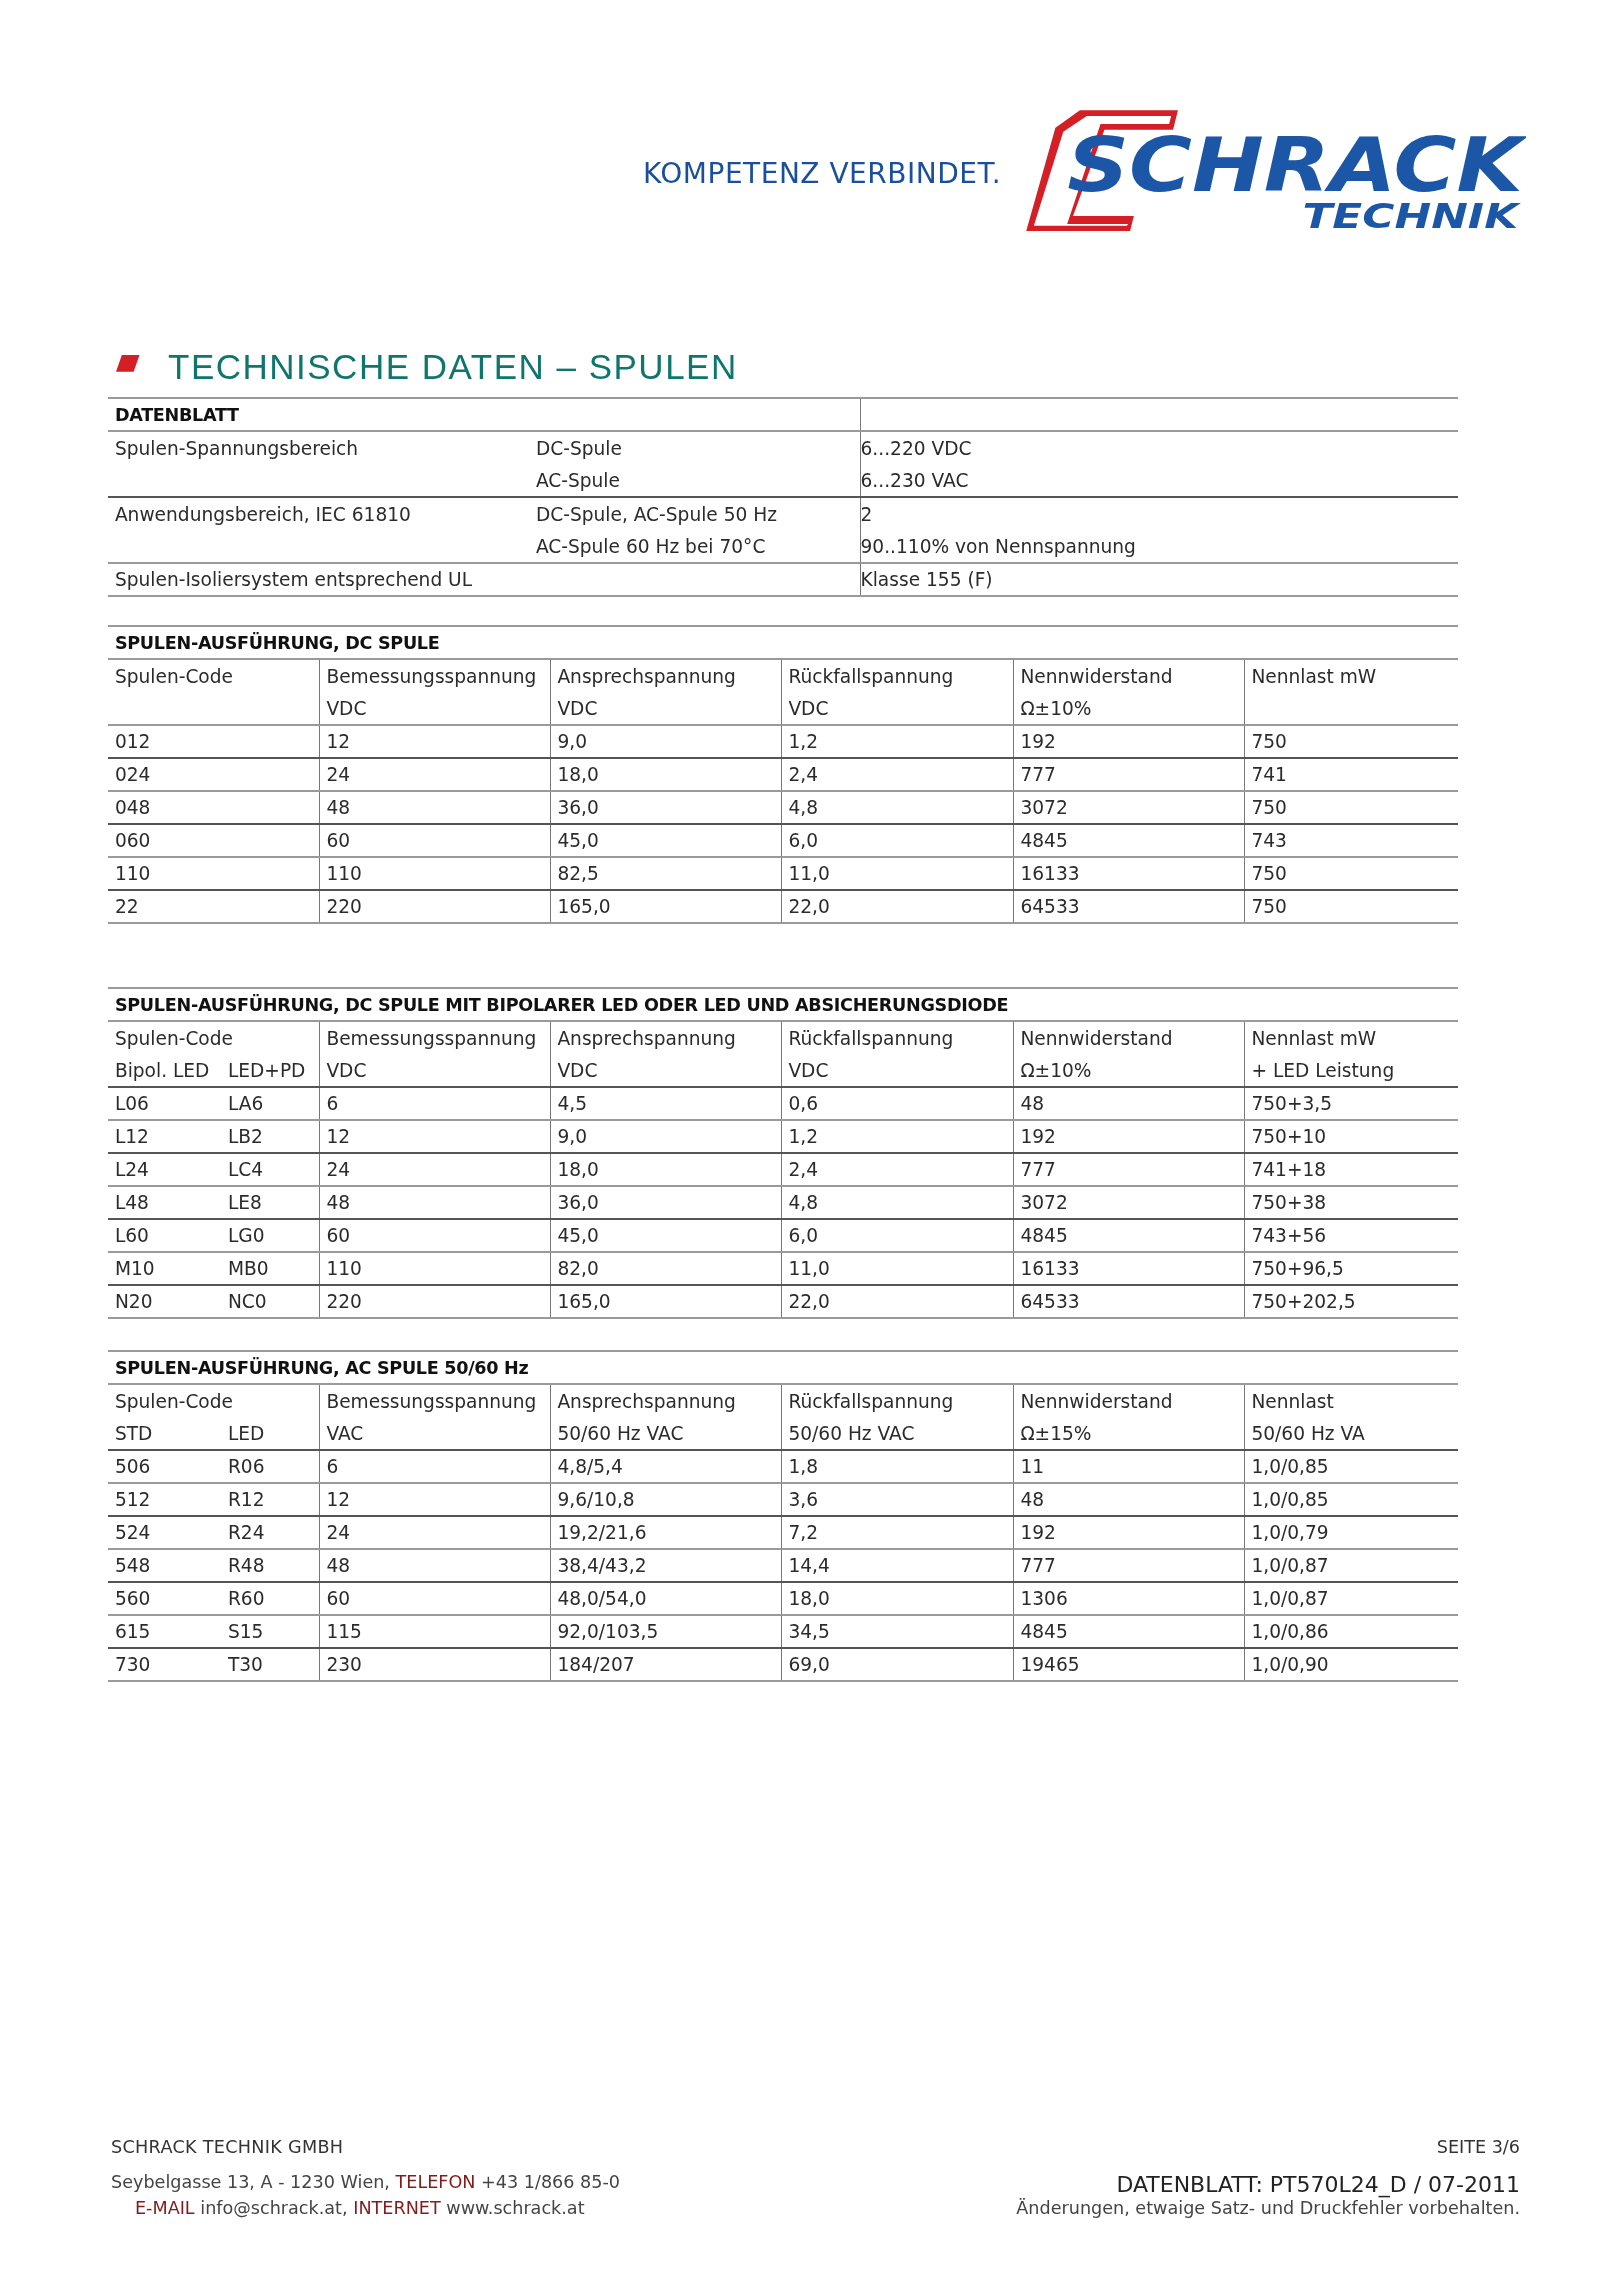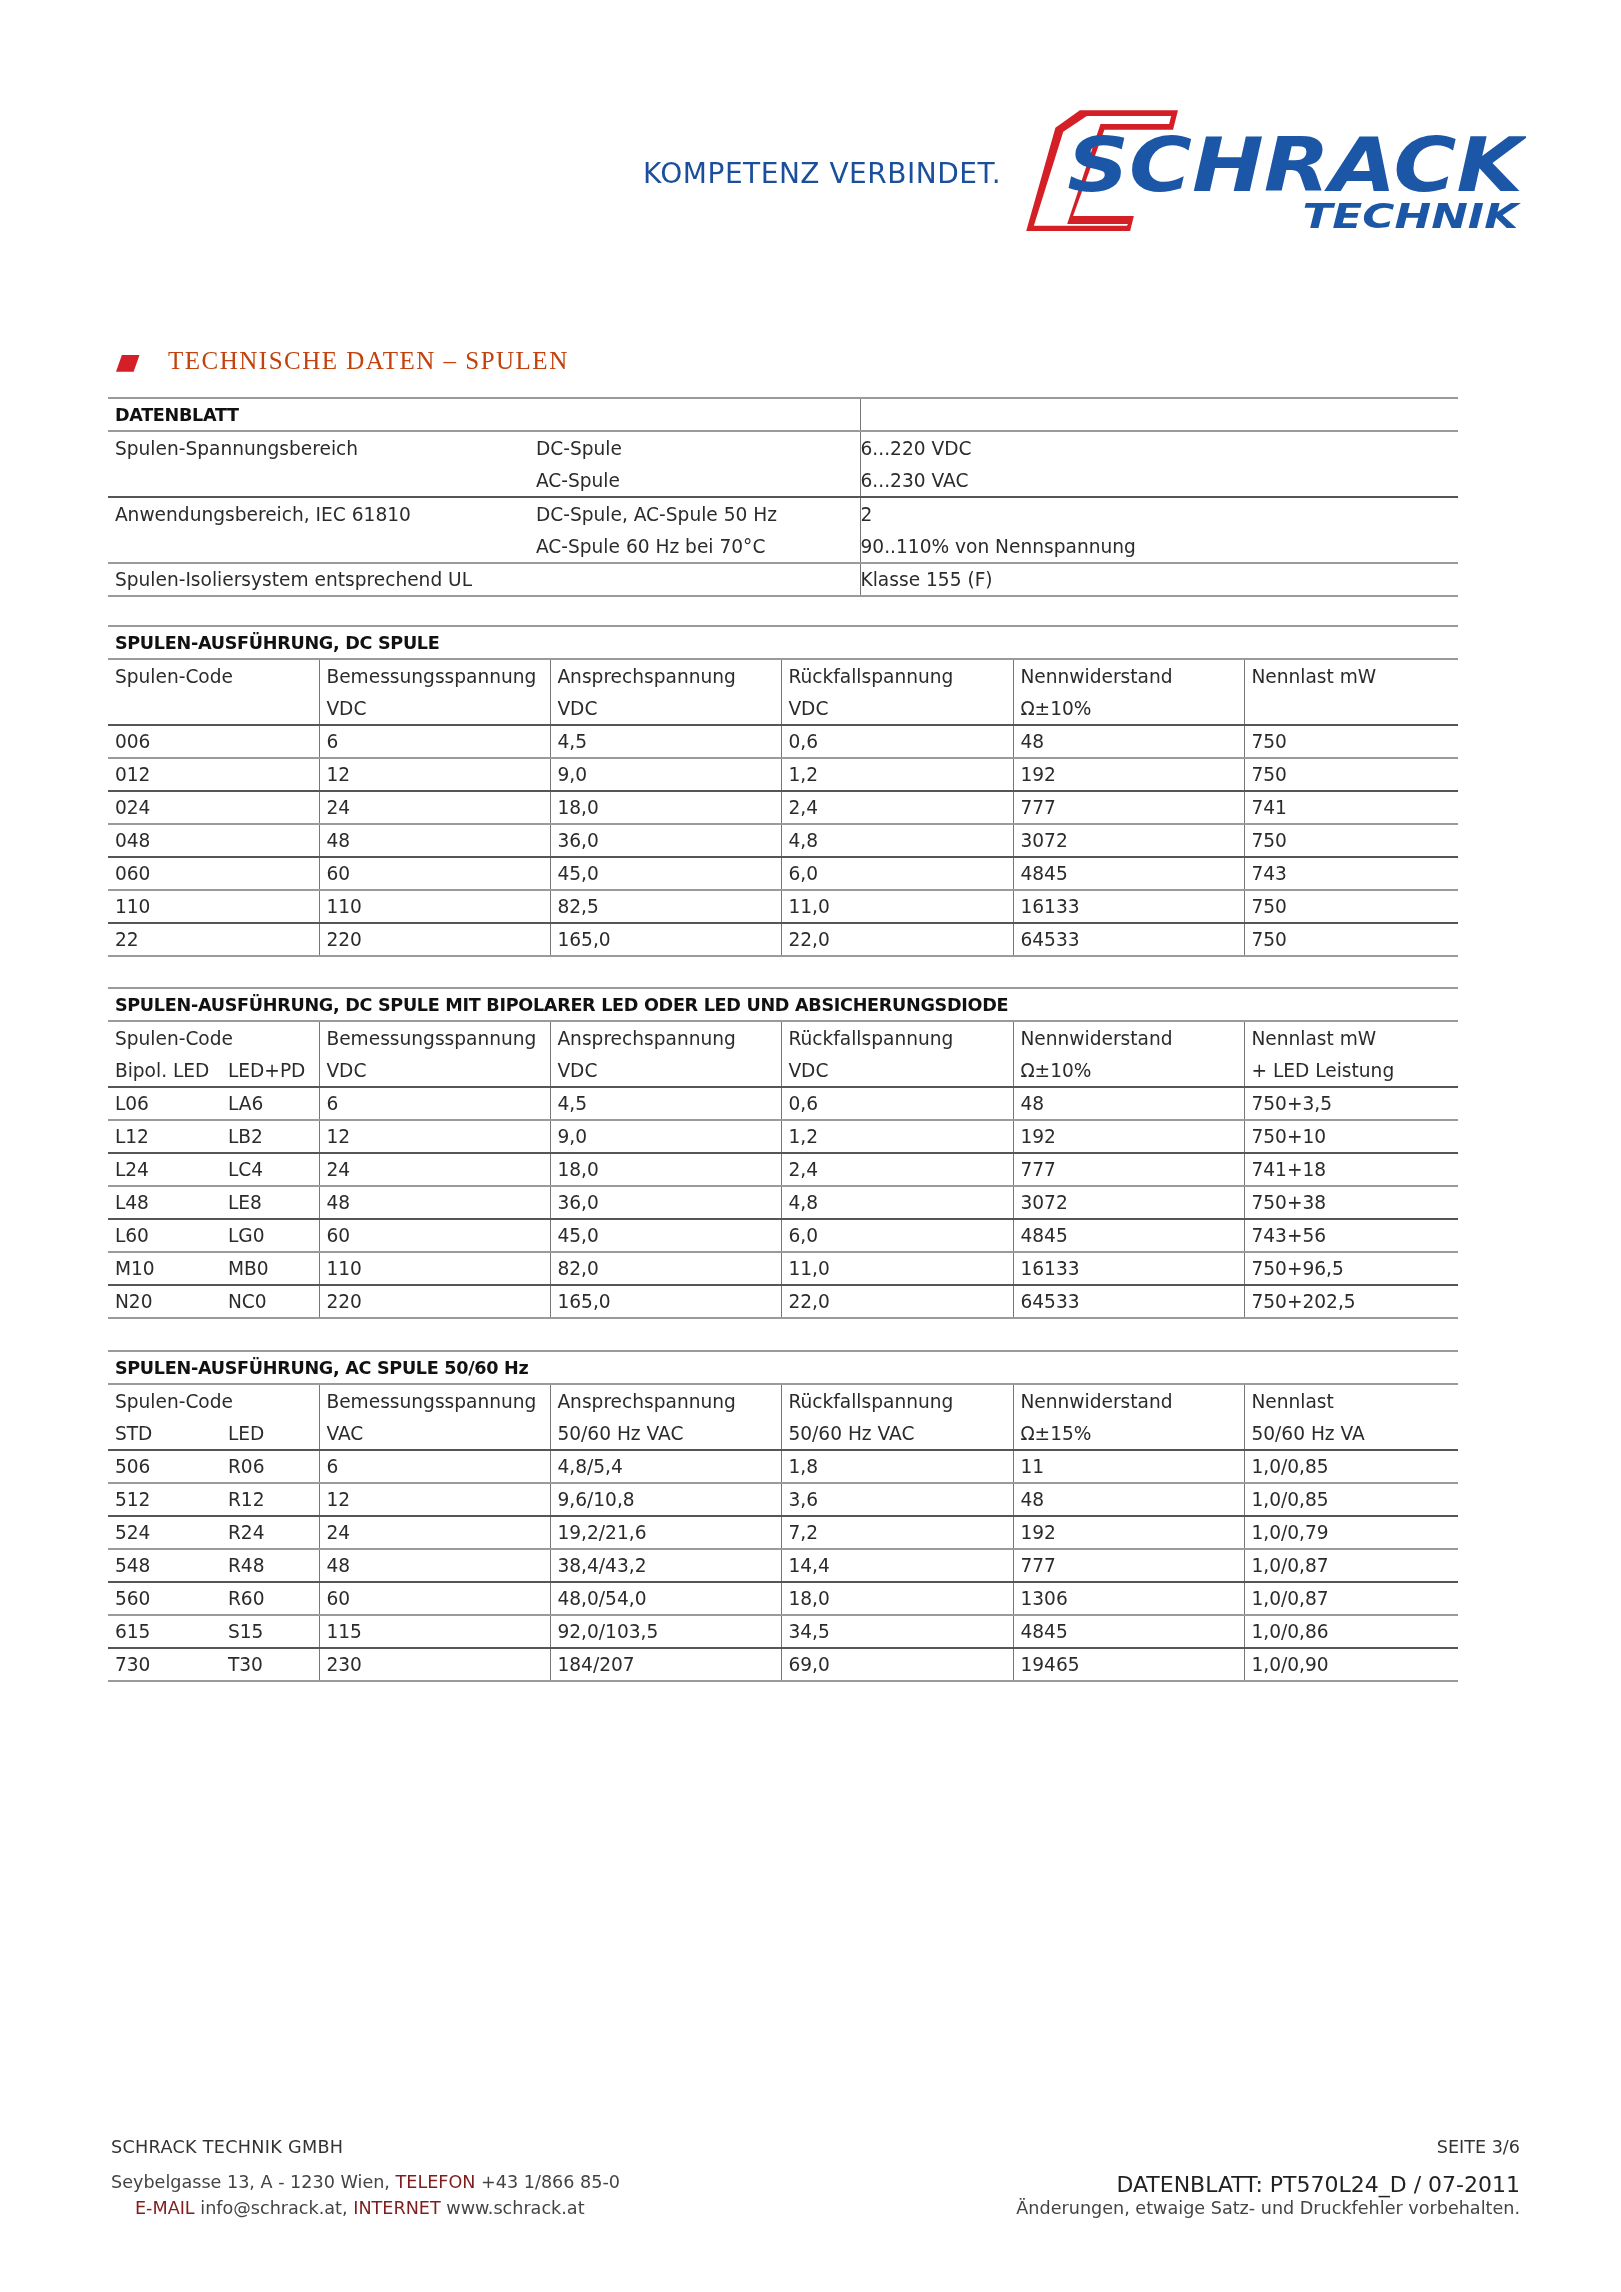--- a/index.html
+++ b/index.html
@@ -6,22 +6,22 @@
   body { width: 1621px; height: 2293px; position: relative; overflow: hidden;
          font-family: "DejaVu Sans", "Liberation Sans", sans-serif; color: #2b2b2b; }
 
   
   .tagline { position: absolute; left: 643px; top: 157px; font-size: 28px; letter-spacing: 0.5px;
              color: #1b4f9c; font-family: "DejaVu Sans", sans-serif; font-weight: normal; }
   .logo { position: absolute; left: 1026px; top: 108px; width: 500px; height: 123px; }
 
   
   .title-icon { position: absolute; left: 116px; top: 355px; width: 23.5px; height: 16.7px; }
-  .page-title { position: absolute; left: 168px; top: 347px; font-size: 25px; letter-spacing: 1.5px;
-                color: #c2410c; font-family: Liberation Serif, serif; }
+  .page-title { position: absolute; left: 168px; top: 347px; font-size: 35px; letter-spacing: 1.5px;
+                color: #0f766e; font-family: Liberation Sans, sans-serif; }
 
   
   .tbl { position: absolute; left: 108px; width: 1350px; border-collapse: collapse; table-layout: fixed;
          font-size: 18.6px; font-family: "DejaVu Sans", sans-serif; }
   .tbl td { height: 33px; padding: 0 0 0 6.9px; vertical-align: middle; white-space: nowrap;
             overflow: hidden; box-sizing: border-box; color: #2b2b2b; }
   .tbl .sec td { font-weight: bold; font-size: 17.6px; color: #111; border-top: 2px solid #9a9a9a;
                  border-bottom: 2px solid #9a9a9a; letter-spacing: -0.3px; }
   .tbl tr.rule-dark td { border-top: 2px solid #555; }
   .tbl tr.rule-grey td { border-top: 2px solid #9a9a9a; }
@@ -123,28 +123,20 @@
   <tr>
     <td></td>
     <td class="vl">VDC</td>
     <td class="vl">VDC</td>
     <td class="vl">VDC</td>
     <td class="vl">Ω±10%</td>
     <td class="vl"></td>
   </tr>
   </tbody>
     <tbody>
-      <tr class="rule-dark">
-        <td>006</td>
-        <td class="vl">6</td>
-        <td class="vl">4,5</td>
-        <td class="vl">0,6</td>
-        <td class="vl">48</td>
-        <td class="vl">750</td>
-      </tr>
       <tr class="rule-grey">
         <td>012</td>
         <td class="vl">12</td>
         <td class="vl">9,0</td>
         <td class="vl">1,2</td>
         <td class="vl">192</td>
         <td class="vl">750</td>
       </tr>
       <tr class="rule-dark">
         <td>024</td>

